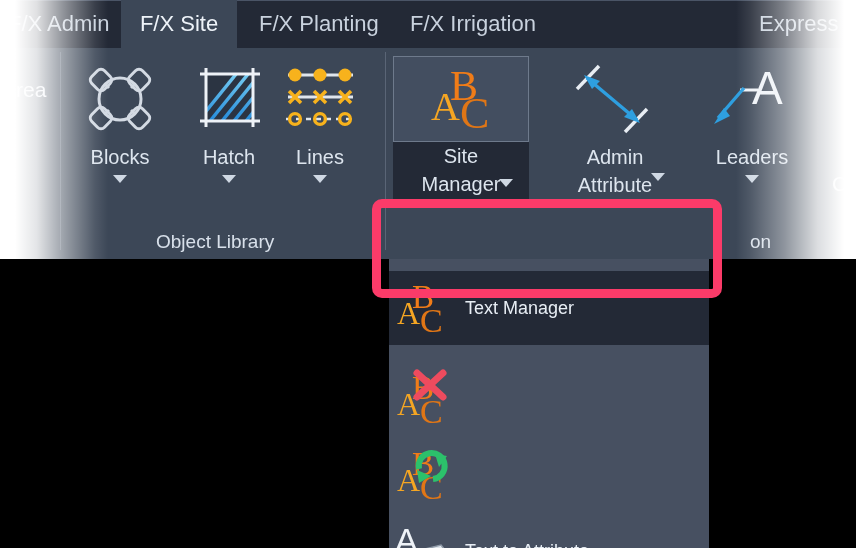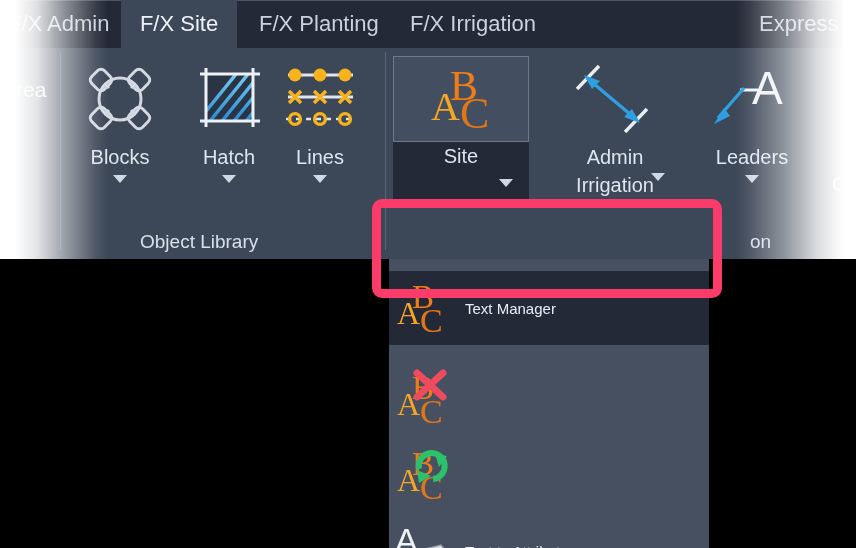--- a/index.html
+++ b/index.html
@@ -66,21 +66,21 @@
   .dropdown{
     position:absolute;left:389px;top:259px;width:320px;height:289px;
     background:#475061;
   }
   .menuitem{
     position:absolute;left:0;width:320px;height:72px;
     display:flex;align-items:center;
   }
   .menuitem .mico{width:76px;height:64px;position:relative;flex:0 0 76px;}
   .menuitem .mlbl{
-    color:#e8eef5;font-size:15px;white-space:nowrap;
+    color:#e8eef5;font-size:18px;white-space:nowrap;
   }
   .menuitem.selected{background:#232936;}
 
   .hl-ring{
     position:absolute;left:372px;top:199px;width:350px;height:99px;
     border:9px solid #fb3b69;border-radius:10px;box-sizing:border-box;
     z-index:40;pointer-events:none;
   }
 
   
@@ -213,56 +213,57 @@
       <div class="icobox" style="width:136px;"></div>
       <div class="lblbox" style="width:136px;height:62px;"></div>
       <div class="ico" style="width:136px;z-index:2;">
         <svg width="136" height="86" viewBox="0 0 136 86">
           <text x="38" y="64" font-family="&quot;Liberation Serif&quot;, serif" font-size="40" fill="#f5a623">A</text>
           <text x="57" y="44" font-family="&quot;Liberation Serif&quot;, serif" font-size="42" fill="#f07c18">B</text>
           <text x="67" y="72" font-family="&quot;Liberation Serif&quot;, serif" font-size="44" fill="#e07616">C</text>
         </svg>
       </div>
       <div class="lbl" style="z-index:2;position:relative;margin-top:1px;">Site</div>
+      <div class="lbl" style="z-index:2;position:relative;">Manager</div>
       <div class="caret" style="position:absolute;left:106px;top:118px;z-index:3;"></div>
     </div>
 
     <div class="rbtn" style="left:560px;width:110px;">
       <div class="ico" style="width:110px;">
         <svg width="110" height="86" viewBox="0 0 110 86">
           <g stroke="#e8edf3" stroke-width="3.4">
             <line x1="17" y1="33" x2="39" y2="10"></line>
             <line x1="65" y1="76" x2="87" y2="53"></line>
           </g>
           <g stroke="#2e9fe0" stroke-width="3.4" fill="none">
             <line x1="27" y1="22" x2="77" y2="64"></line>
           </g>
           <polygon points="24,19 40,25 32,33" fill="#2e9fe0"></polygon>
           <polygon points="80,67 64,61 72,53" fill="#2e9fe0"></polygon>
         </svg>
       </div>
       <div class="lbl">Admin</div>
-      <div class="lbl">Irrigation</div>
+      <div class="lbl">Attribute</div>
       <div class="caret" style="position:absolute;left:91px;top:112px;"></div>
     </div>
 
     <div class="rbtn" style="left:700px;width:104px;">
       <div class="ico" style="width:104px;">
         <svg width="104" height="86" viewBox="0 0 104 86">
           <text x="52" y="48" font-family="&quot;Liberation Sans&quot;, sans-serif" font-size="46" fill="#eef2f7">A</text>
           <line x1="40" y1="34" x2="58" y2="34" stroke="#eef2f7" stroke-width="3"></line>
           <line x1="44" y1="32" x2="18" y2="62" stroke="#2e9fe0" stroke-width="3.4"></line>
           <polygon points="14,68 30,60 24,52" fill="#2e9fe0"></polygon>
         </svg>
       </div>
       <div class="lbl">Leaders</div>
       <div class="caret"></div>
     </div>
 
-    <div class="panel-label" style="left:140px;">Object Library</div>
+    <div class="panel-label" style="left:156px;">Object Library</div>
     <div class="panel-label" style="left:750px;">on</div>
   </div>
 
   <div class="ghost" style="left:2px;top:78px;">Area</div>
   <div class="ghost" style="left:2px;top:172px;">s</div>
   <div class="ghost" style="left:832px;top:172px;">Ca</div>
 
   <div class="fade-l"></div>
   <div class="fade-r"></div>
 

